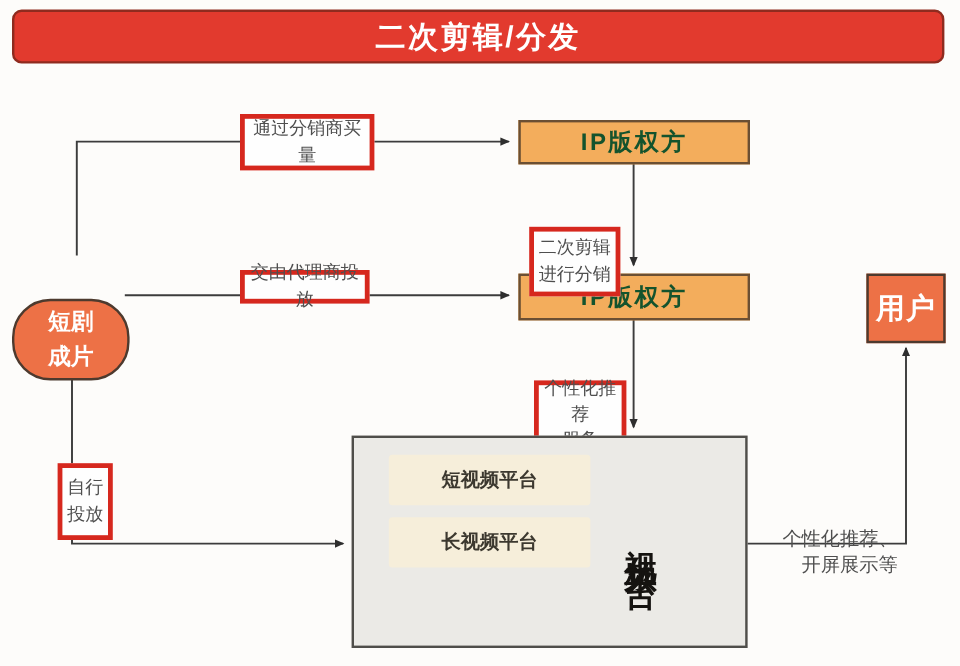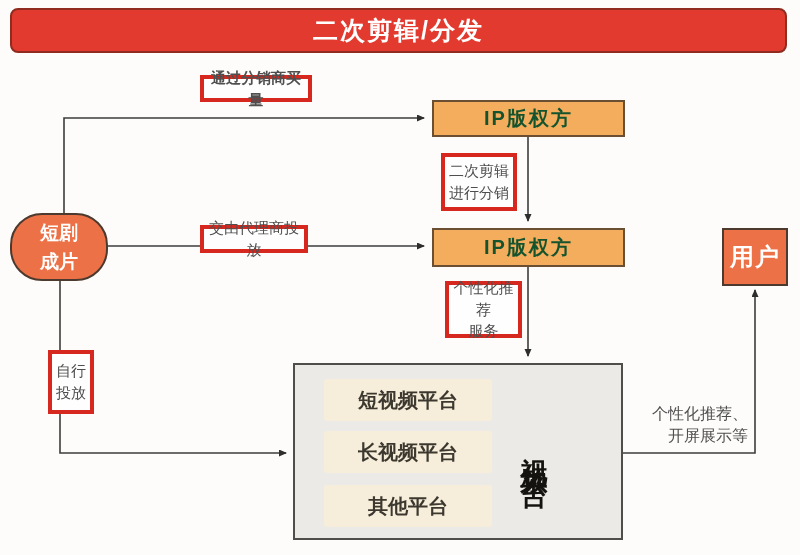--- a/index.html
+++ b/index.html
@@ -4,21 +4,21 @@
 <style>
   html, body { margin: 0; padding: 0; }
   body {
     width: 800px; height: 555px;
     background: #fdfcfa;
     font-family: "Liberation Sans", "DejaVu Sans", sans-serif;
     position: relative;
     overflow: hidden;
   }
   .abs { position: absolute; }
-  .pre { white-space: pre-line; }
+  .pre { white-space: pre-line; margin-top: 36px; }
 
   
   .banner {
     left: 10px; top: 8px; width: 773px; height: 41px;
     background: #e23a2e;
     border: 2px solid #8f2b1f;
     border-radius: 8px;
     display: flex; align-items: center; justify-content: center;
     color: #ffffff; font-size: 25px; font-weight: bold;
     letter-spacing: 2px;
@@ -55,39 +55,39 @@
   
   .red-label {
     background: #fefefe;
     border: 4px solid #d6281e;
     color: #4f4f4f;
     font-size: 15px;
     display: flex; align-items: center; justify-content: center;
     text-align: center; line-height: 1.45;
     box-sizing: border-box;
   }
-  .lbl-distributor { left: 200px; top: 75px;  width: 112px; height: 27px; font-weight: bold; }
+  .lbl-distributor { left: 200px; top: 95px;  width: 112px; height: 47px; }
   .lbl-agent       { left: 200px; top: 225px; width: 108px; height: 28px; }
   .lbl-self        { left: 48px;  top: 350px; width: 46px;  height: 64px; }
   .lbl-secondary   { left: 441px; top: 153px; width: 76px;  height: 58px; }
   .lbl-service     { left: 445px; top: 281px; width: 77px;  height: 57px; }
 
   
   .platform-box {
     left: 293px; top: 363px; width: 326px; height: 173px;
     background: #ebeae6;
     border: 2px solid #4f4e4a;
   }
   .platform-item {
     position: absolute;
     left: 29px; width: 168px; height: 42px;
     background: #f6eeda;
     border-radius: 3px;
     display: flex; align-items: center; justify-content: center;
-    color: #3c382f; font-size: 20px; font-weight: bold;
+    color: #3c382f; font-size: 16px; font-weight: bold;
   }
   .platform-item.i0 { top: 14px; }
   .platform-item.i1 { top: 66px; }
   .platform-item.i2 { top: 120px; }
   .platform-title {
     position: absolute;
     left: 221px; top: 50%;
     transform: translateY(-50%);
     writing-mode: vertical-rl;
     text-orientation: upright;
@@ -141,18 +141,17 @@
 <div class="abs red-label lbl-self pre">自行
 投放</div>
 <div class="abs red-label lbl-secondary pre">二次剪辑
 进行分销</div>
 <div class="abs red-label lbl-service pre">个性化推荐
 服务</div>
 
 <div class="abs platform-box">
   <div class="platform-item i0">短视频平台</div>
   <div class="platform-item i1">长视频平台</div>
-  <div class="platform-item i2">其他平台</div>
   <div class="platform-title">视频平台</div>
 </div>
 
 <div class="abs delivery-note pre">个性化推荐、
 开屏展示等</div>
 
 </body></html>

